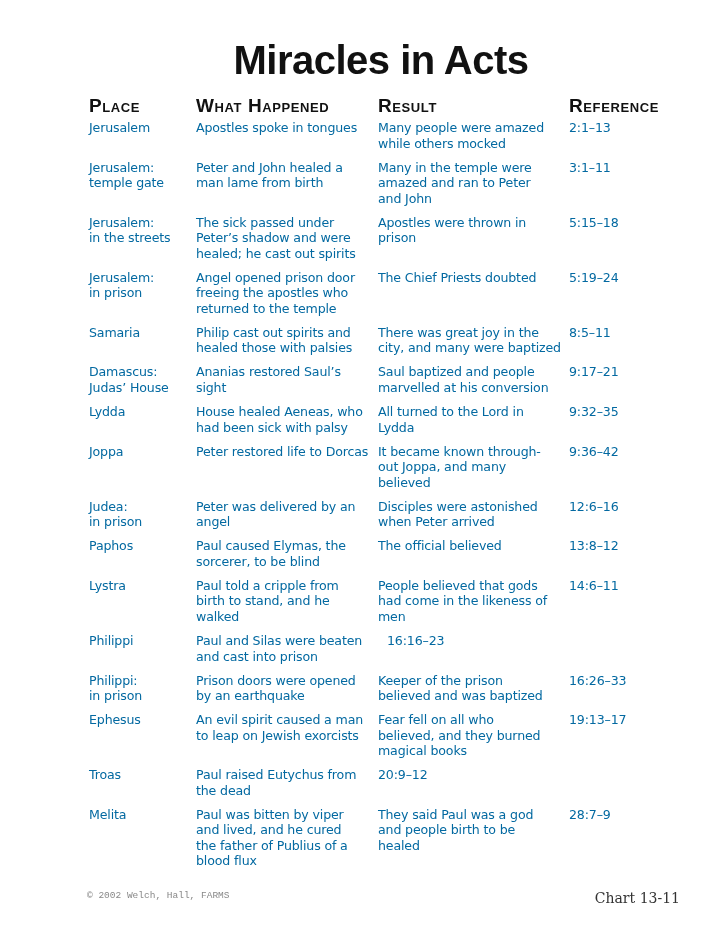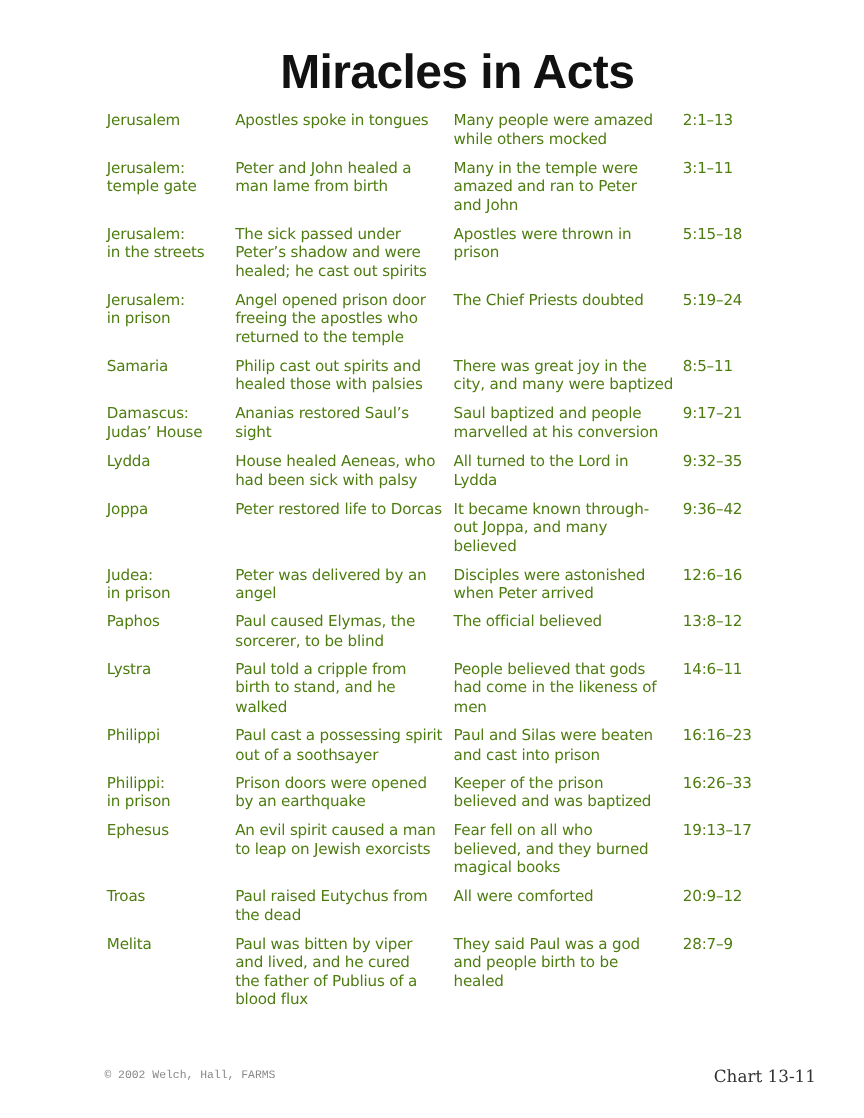--- a/index.html
+++ b/index.html
@@ -10,33 +10,39 @@
            letter-spacing: -0.5px; color: #111; margin: 0; }
   .table { position: absolute; left: 89px; top: 92px; width: 590px; }
   .hdr { display: flex; height: 28px; align-items: center; }
   .hdr span { font-family: "Liberation Sans", sans-serif; font-weight: bold;
               font-variant: small-caps; font-size: 19px; letter-spacing: 0.6px; color: #111; }
   .c1 { width: 107px; flex: none; }
   .c2 { width: 182px; flex: none; }
   .c3 { width: 191px; flex: none; }
   .c4 { flex: 1; }
   .row { display: flex; font-size: 12.6px; line-height: 15.5px; margin-bottom: 8.6px;
-         letter-spacing: -0.15px; color: #4d7c0f; }
+         letter-spacing: -0.15px; color: #0369a1; }
   .row > div { white-space: pre-line; padding-right: 4px; box-sizing: border-box; }
   .footer-left { position: absolute; left: 87px; top: 890px; font-family: Liberation Mono, monospace;
                  font-size: 9.5px; color: #888; }
   .footer-right { position: absolute; right: 40px; top: 890px; font-family: "DejaVu Serif", serif;
                   font-size: 14px; color: #333; }
 </style>
 </head>
 <body>
 
 <h1 class="title">Miracles in Acts</h1>
 
 <div class="table">
+  <div class="hdr">
+    <span class="c1">Place</span>
+    <span class="c2">What Happened</span>
+    <span class="c3">Result</span>
+    <span class="c4">Reference</span>
+  </div>
   <div id="rows">
       <div class="row">
         <div class="c1">Jerusalem</div>
         <div class="c2">Apostles spoke in tongues</div>
         <div class="c3">Many people were amazed
 while others mocked</div>
         <div class="c4">2:1–13</div>
       </div>
       <div class="row">
         <div class="c1">Jerusalem:
@@ -121,22 +127,20 @@
         <div class="c2">Paul told a cripple from
 birth to stand, and he
 walked</div>
         <div class="c3">People believed that gods
 had come in the likeness of
 men</div>
         <div class="c4">14:6–11</div>
       </div>
       <div class="row">
         <div class="c1">Philippi</div>
-        <div class="c2">Paul cast a possessing spirit
-out of a soothsayer</div>
         <div class="c3">Paul and Silas were beaten
 and cast into prison</div>
         <div class="c4">16:16–23</div>
       </div>
       <div class="row">
         <div class="c1">Philippi:
 in prison</div>
         <div class="c2">Prison doors were opened
 by an earthquake</div>
         <div class="c3">Keeper of the prison
@@ -149,21 +153,20 @@
 to leap on Jewish exorcists</div>
         <div class="c3">Fear fell on all who
 believed, and they burned
 magical books</div>
         <div class="c4">19:13–17</div>
       </div>
       <div class="row">
         <div class="c1">Troas</div>
         <div class="c2">Paul raised Eutychus from
 the dead</div>
-        <div class="c3">All were comforted</div>
         <div class="c4">20:9–12</div>
       </div>
       <div class="row">
         <div class="c1">Melita</div>
         <div class="c2">Paul was bitten by viper
 and lived, and he cured
 the father of Publius of a
 blood flux</div>
         <div class="c3">They said Paul was a god
 and people birth to be

